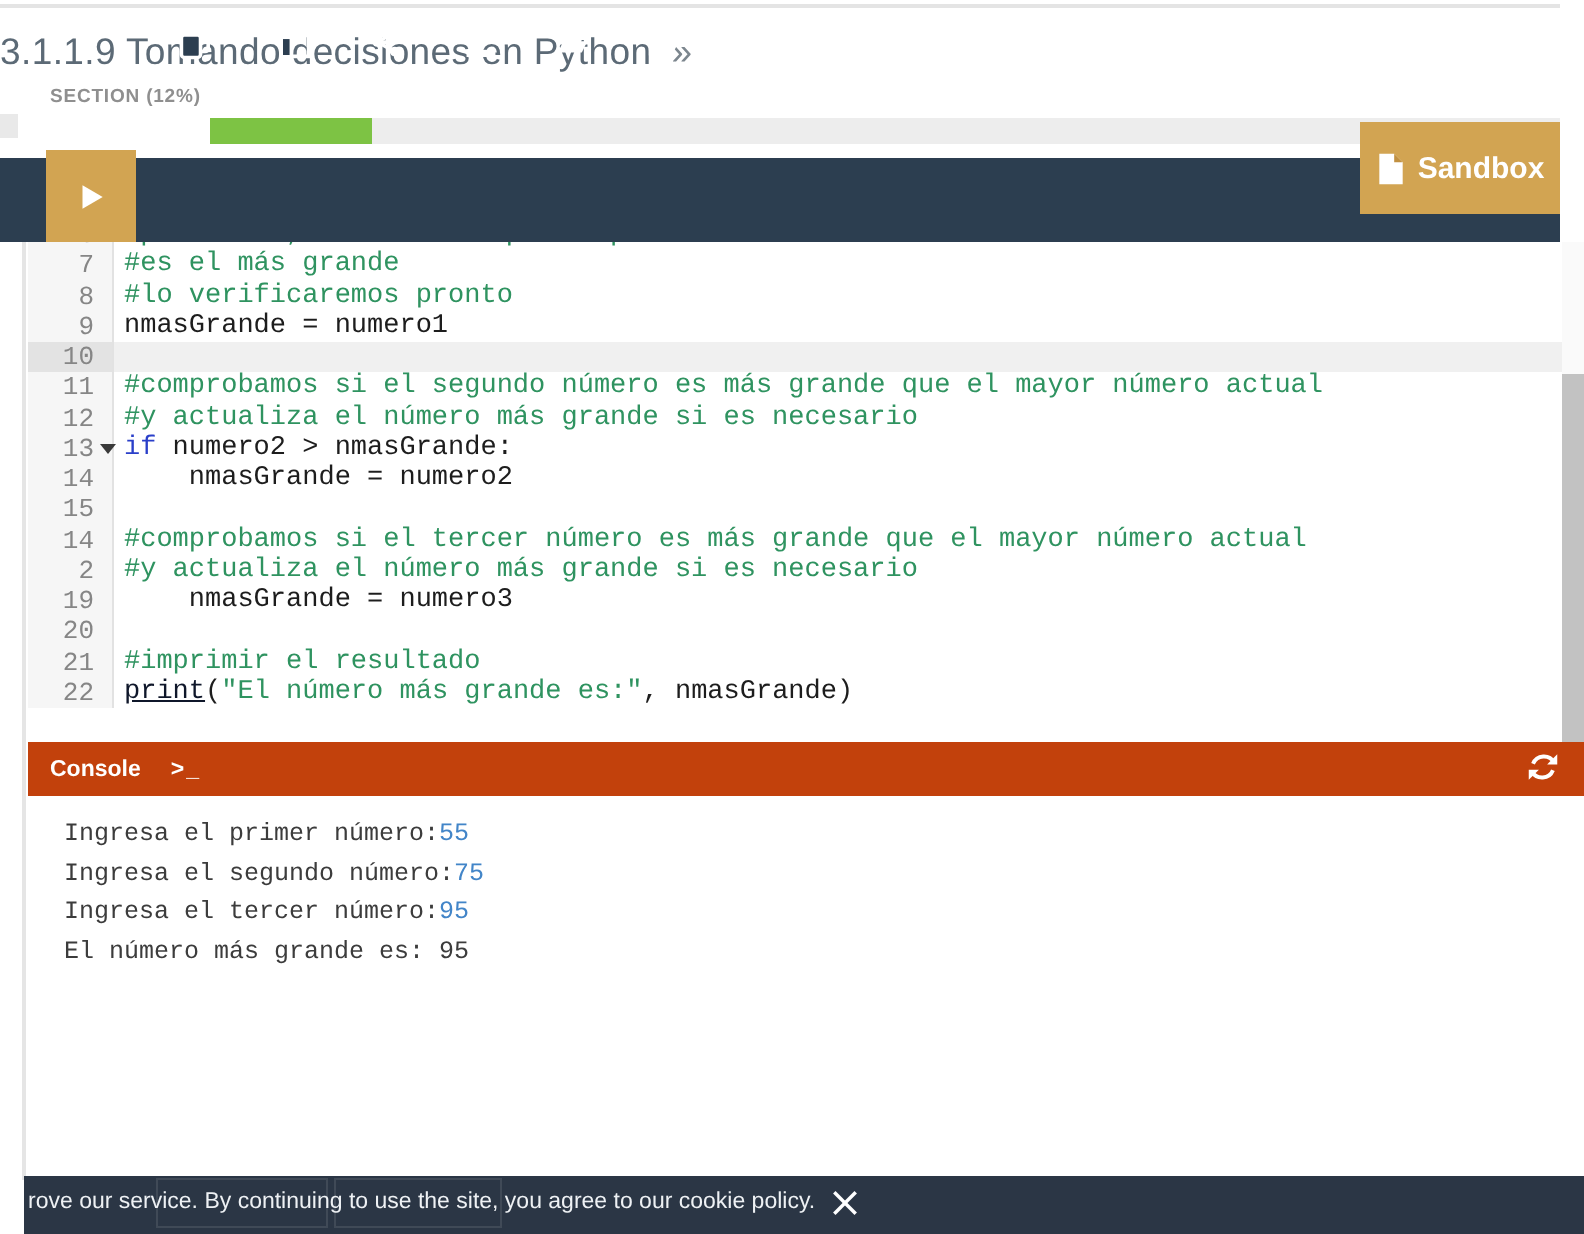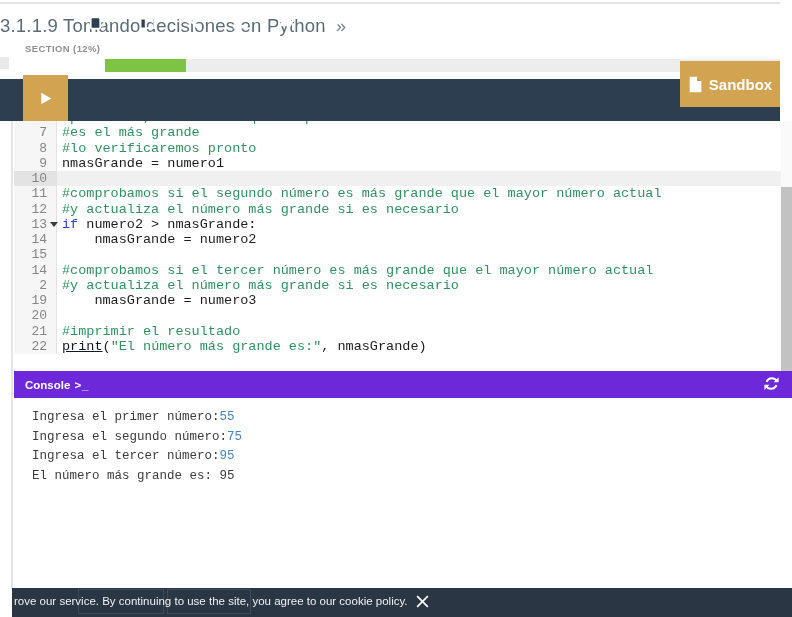--- a/index.html
+++ b/index.html
@@ -45,22 +45,22 @@
   .tok-com{color:#2f9360;}
   .tok-kw{color:#2a3fc9;}
   .tok-str{color:#2f9360;}
   .tok-bi{color:#0f172a;text-decoration:underline;}
 
   
   #edit-scrollbar{left:781px;top:121px;width:11px;height:250px;background:#fafafa;}
   #edit-scroll-thumb{left:781px;top:187px;width:11px;height:184px;background:#c2c2c2;}
 
   
-  #console-header{left:14px;top:371px;width:778px;height:27px;background:#6d28d9;
-      display:flex;align-items:center;}
+  #console-header{left:14px;top:371px;width:778px;height:27px;background:#c2410c;
+      display:flex;align-items:center;gap:11px;}
   #console-title{color:#fff;font-weight:bold;font-size:11.5px;margin-left:11px;}
   #console-prompt{color:#fff;font-weight:bold;font-size:11.5px;margin-left:4px;letter-spacing:1px;}
   #console-refresh{position:absolute;right:13px;top:5px;cursor:pointer;}
   #console-body{left:14px;top:398px;width:778px;height:192px;background:#fff;
       padding:10px 0 0 18px;box-sizing:border-box;cursor:text;}
   .con-line{font-family:"Liberation Mono","DejaVu Sans Mono",monospace;
       font-size:12.5px;color:#3c3c3c;line-height:19.6px;white-space:pre;}
   .con-val{color:#4285c8;}
 
   

